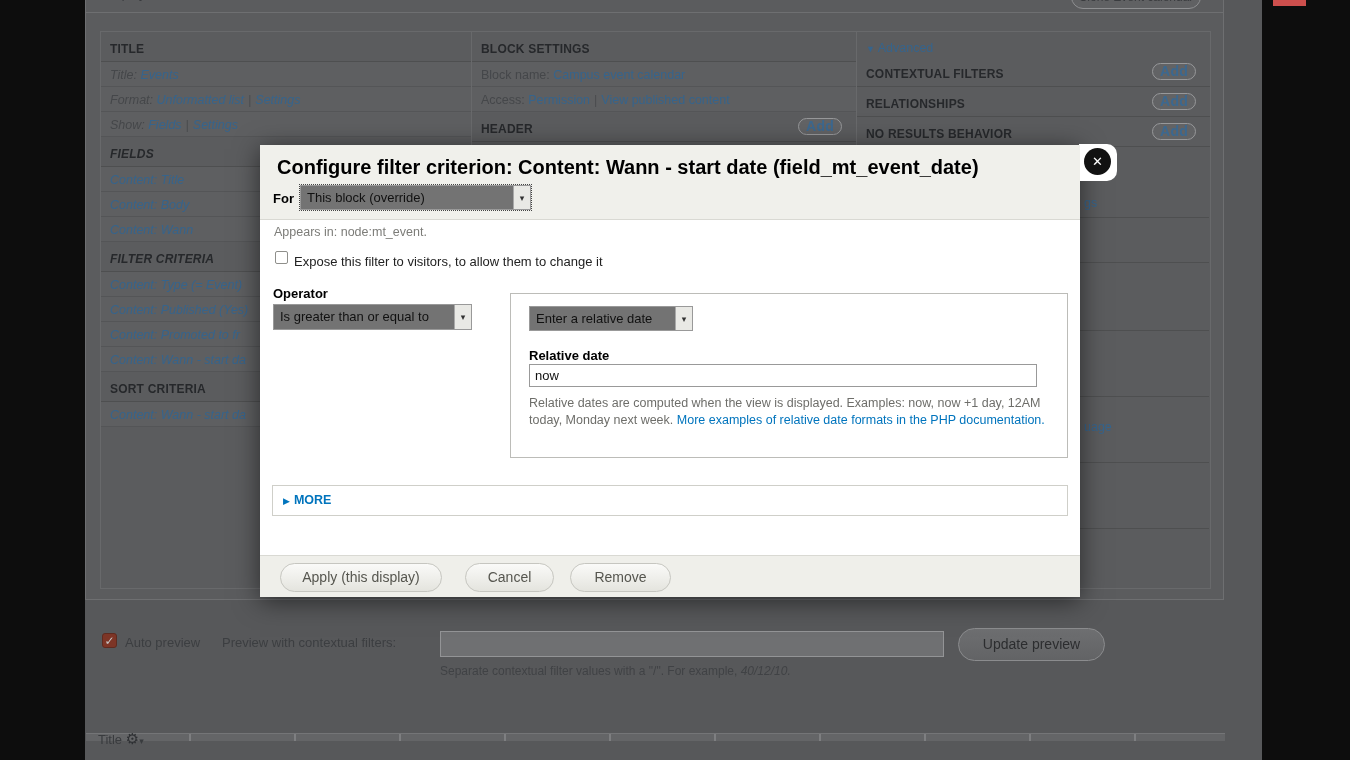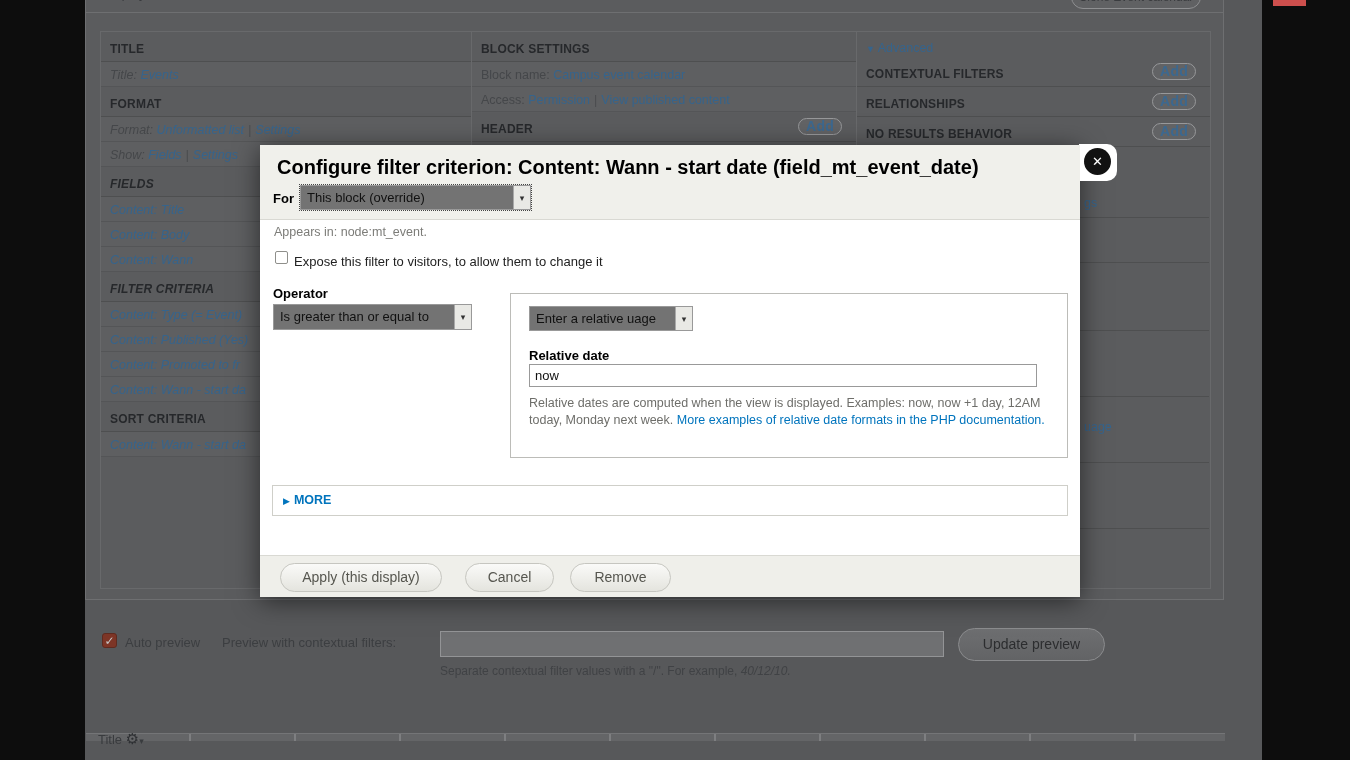--- a/index.html
+++ b/index.html
@@ -120,21 +120,20 @@
     </div>
 
     <div id="cols">
 
       <div class="col" id="col-left">
         <div class="hrow">TITLE</div>
         <div class="irow it">
           <span class="glabel">Title:</span>
           <a class="dlink">Events</a>
         </div>
-        <div class="hrow">FORMAT</div>
         <div class="irow it">
           <span class="glabel">Format:</span>
           <a class="dlink">Unformatted list</a><span class="pipe">|</span><a class="dlink">Settings</a>
         </div>
         <div class="irow it">
           <span class="glabel">Show:</span>
           <a class="dlink">Fields</a><span class="pipe">|</span><a class="dlink">Settings</a>
         </div>
         <div class="hrow it">FIELDS</div>
         <div class="irow it"><a class="dlink">Content: Title</a></div>
@@ -227,21 +226,21 @@
   <span id="expose-label">Expose this filter to visitors, to allow them to change it</span>
 
   <span id="op-label">Operator</span>
   <div class="sel" id="op-select">
     <span class="txt">Is greater than or equal to</span>
     <span class="arr">▾</span>
   </div>
 
   <div id="val-box">
     <div class="sel" id="type-select">
-      <span class="txt">Enter a relative uage</span>
+      <span class="txt">Enter a relative date</span>
       <span class="arr">▾</span>
     </div>
     <span id="rel-label">Relative date</span>
     <input id="rel-input" value="now" style="">
     <div id="rel-desc"><span>Relative dates are computed when the view is displayed. Examples: now, now +1 day, 12AM today, Monday next week. </span><a>More examples of relative date formats in the PHP documentation.</a></div>
   </div>
 
   <div id="more-box">
     <span id="more-link"><span class="tri">▶</span><span>MORE</span></span>
   </div>

